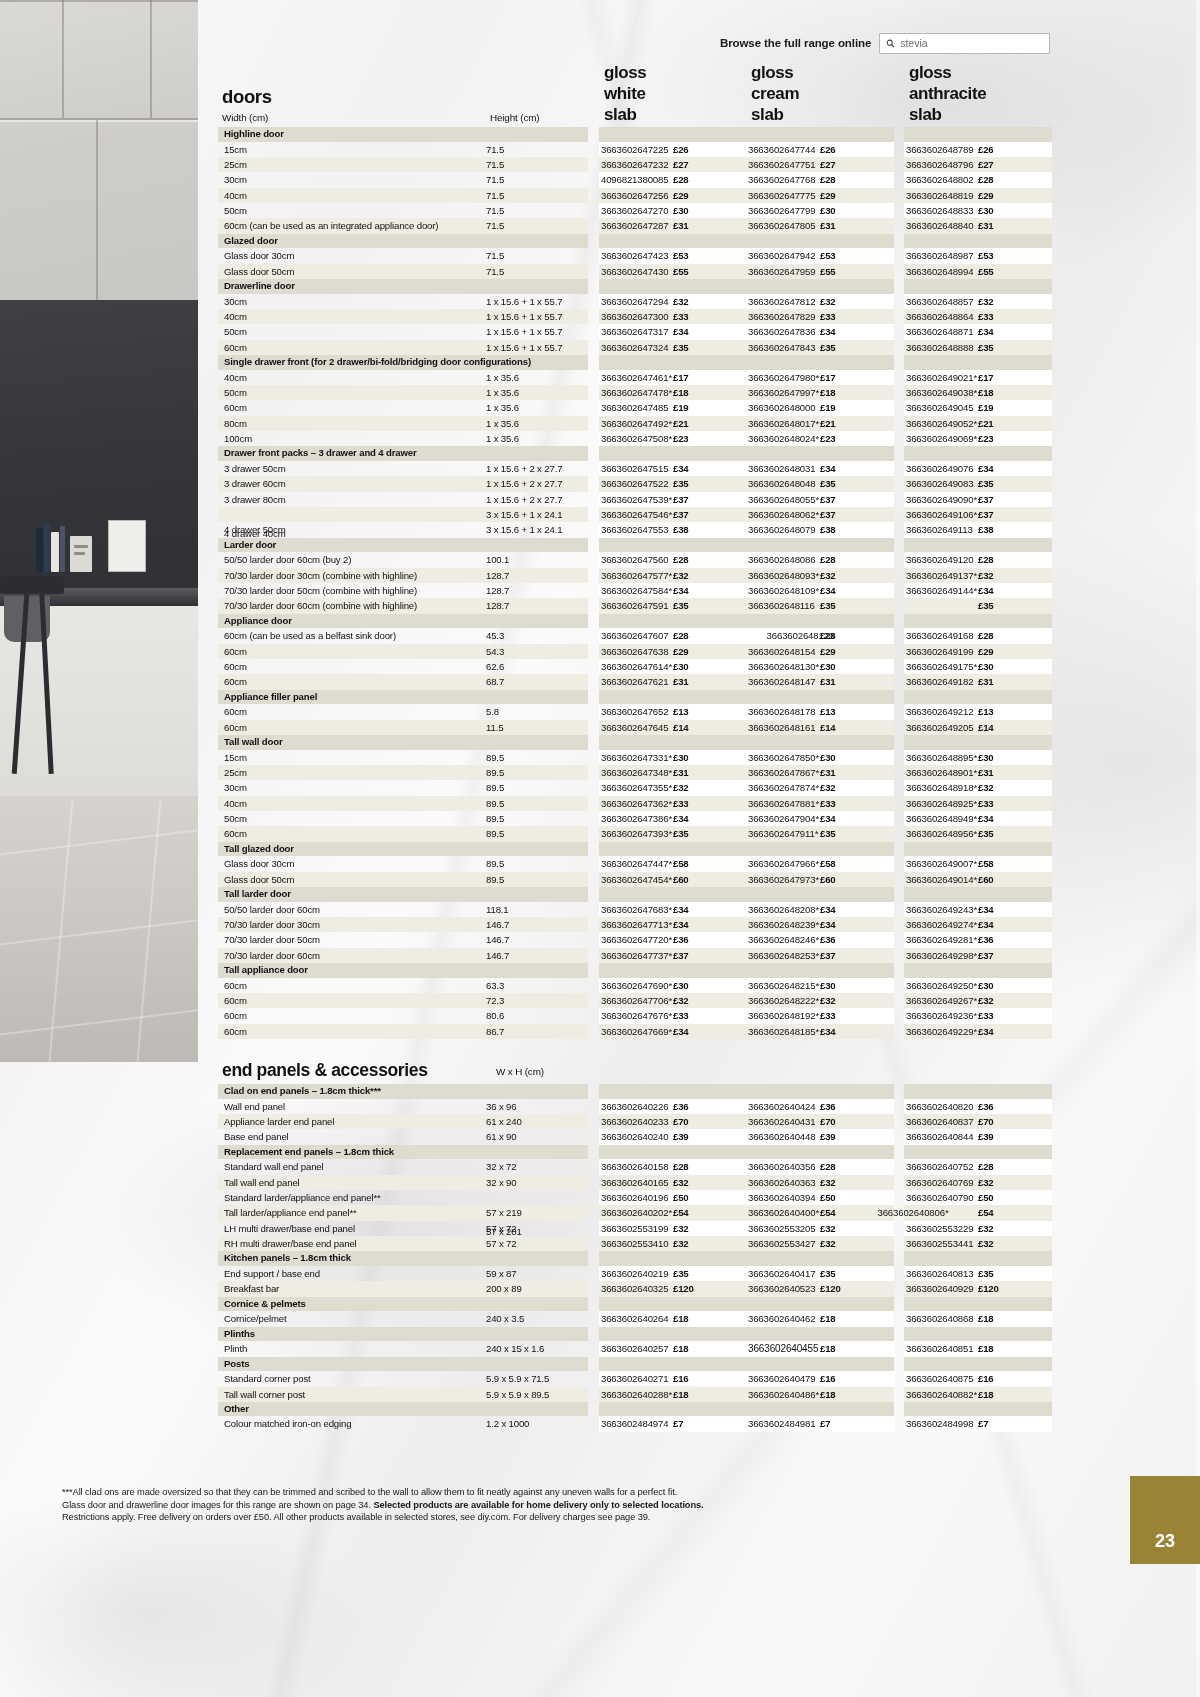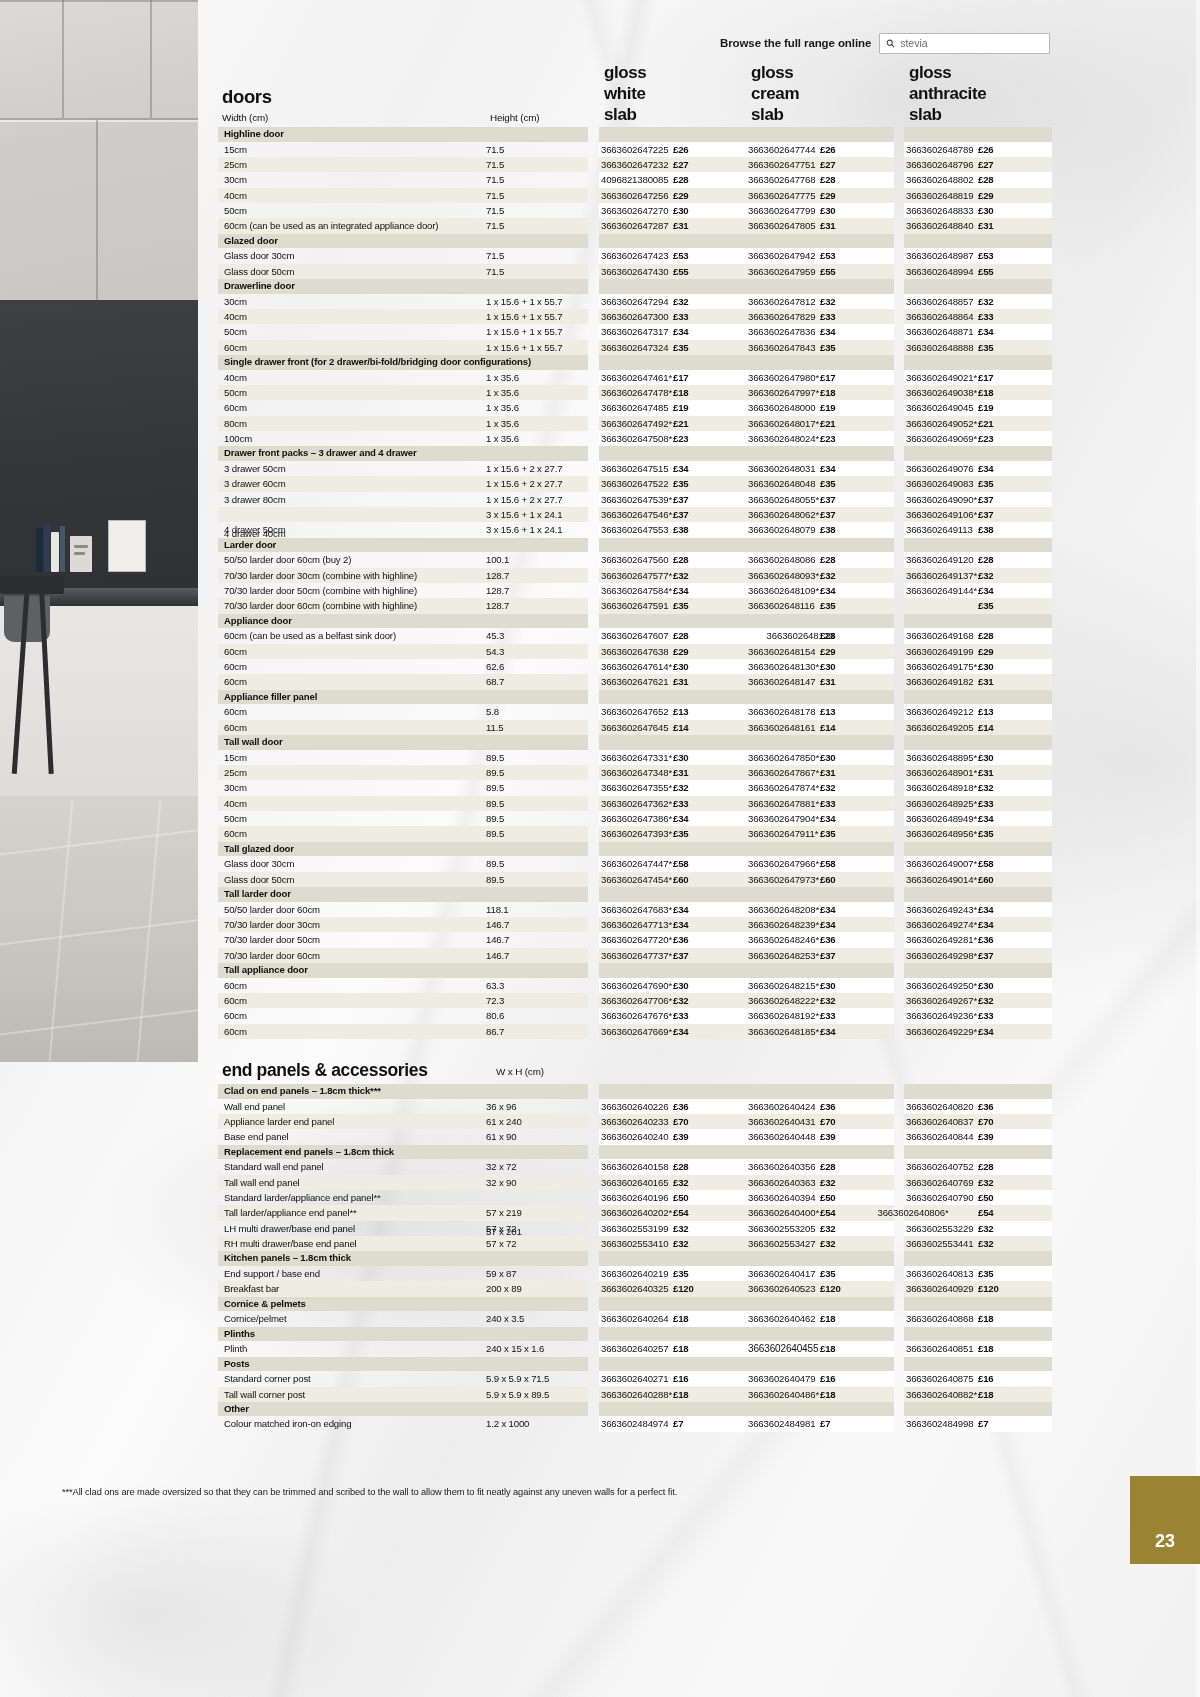--- a/index.html
+++ b/index.html
@@ -977,17 +977,19 @@
     <div style="position: absolute; left: 383px; top: 1416.45px; width: 86px; height: 15.35px; line-height: 15.35px; font-size: 9.6px; color: rgb(17, 17, 17); letter-spacing: -0.15px; white-space: nowrap; overflow: hidden; padding-left: 0px;">3663602484974</div>
     <div style="position: absolute; left: 455px; top: 1416.45px; width: 52px; height: 15.35px; line-height: 15.35px; font-size: 9.6px; color: rgb(17, 17, 17); letter-spacing: -0.15px; white-space: nowrap; overflow: hidden; font-weight: bold; padding-left: 0px;">£7</div>
     <div style="position: absolute; left: 530px; top: 1416.45px; width: 86px; height: 15.35px; line-height: 15.35px; font-size: 9.6px; color: rgb(17, 17, 17); letter-spacing: -0.15px; white-space: nowrap; overflow: hidden; padding-left: 0px;">3663602484981</div>
     <div style="position: absolute; left: 602px; top: 1416.45px; width: 52px; height: 15.35px; line-height: 15.35px; font-size: 9.6px; color: rgb(17, 17, 17); letter-spacing: -0.15px; white-space: nowrap; overflow: hidden; font-weight: bold; padding-left: 0px;">£7</div>
     <div style="position: absolute; left: 688px; top: 1416.45px; width: 86px; height: 15.35px; line-height: 15.35px; font-size: 9.6px; color: rgb(17, 17, 17); letter-spacing: -0.15px; white-space: nowrap; overflow: hidden; padding-left: 0px;">3663602484998</div>
     <div style="position: absolute; left: 760px; top: 1416.45px; width: 52px; height: 15.35px; line-height: 15.35px; font-size: 9.6px; color: rgb(17, 17, 17); letter-spacing: -0.15px; white-space: nowrap; overflow: hidden; font-weight: bold; padding-left: 0px;">£7</div>
   </div>
 
 <div id="notes">
   <div>***All clad ons are made oversized so that they can be trimmed and scribed to the wall to allow them to fit neatly against any uneven walls for a perfect fit.</div>
+  <div><span>Glass door and drawerline door images for this range are shown on page 34. </span><b>Selected products are available for home delivery only to selected locations.</b></div>
+  <div>Restrictions apply. Free delivery on orders over £50. All other products available in selected stores, see diy.com. For delivery charges see page 39.</div>
 </div>
 
 <div id="pagetab">
   <span id="pagenum">23</span>
 </div>
 
 </body></html>

